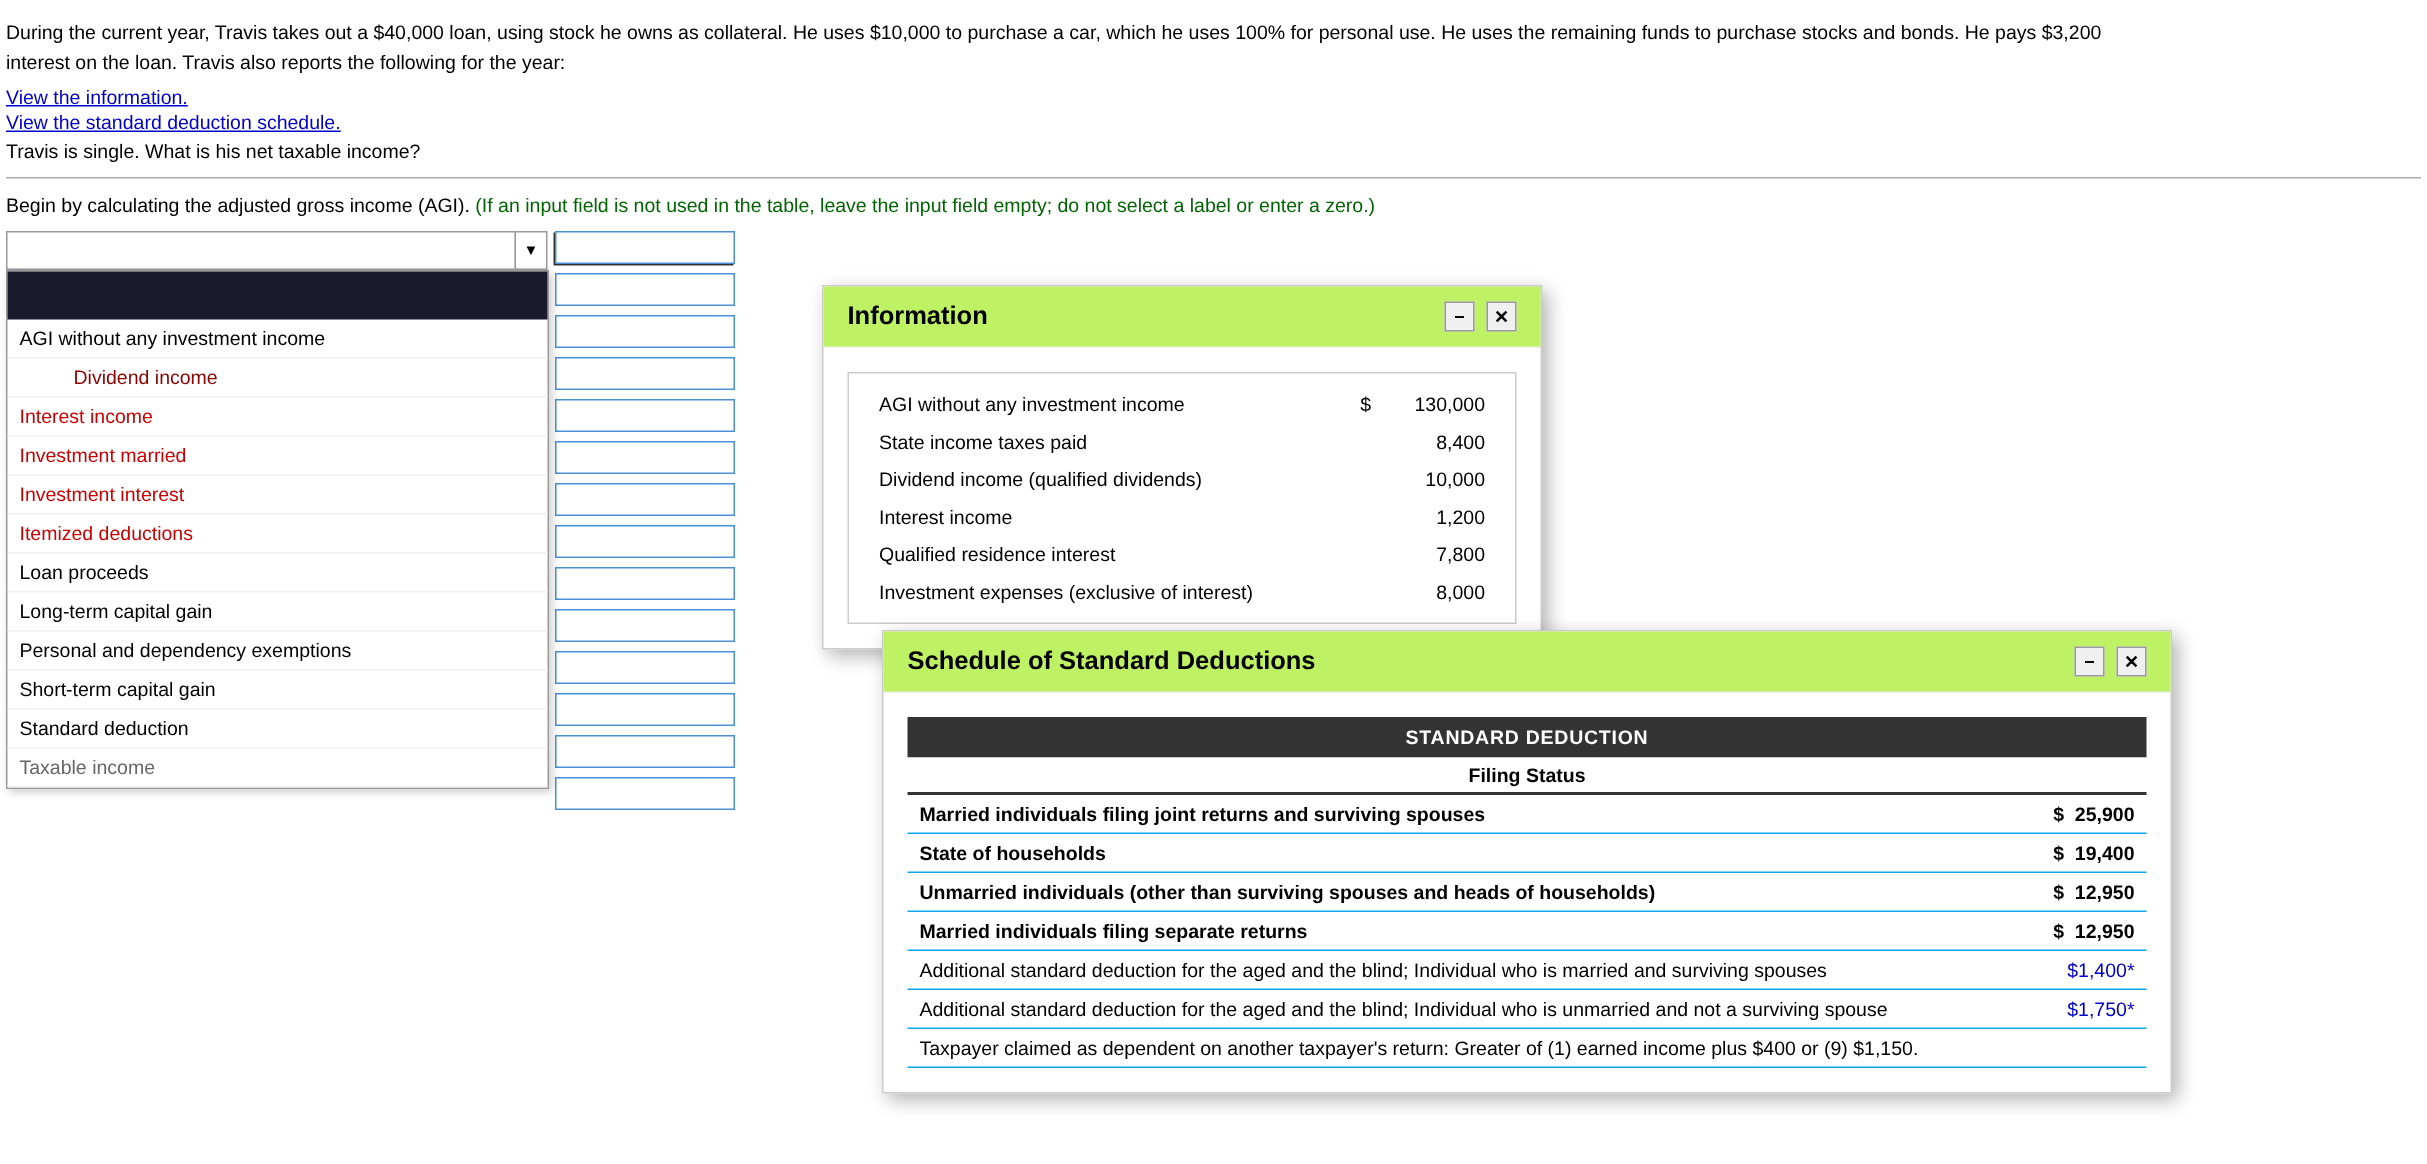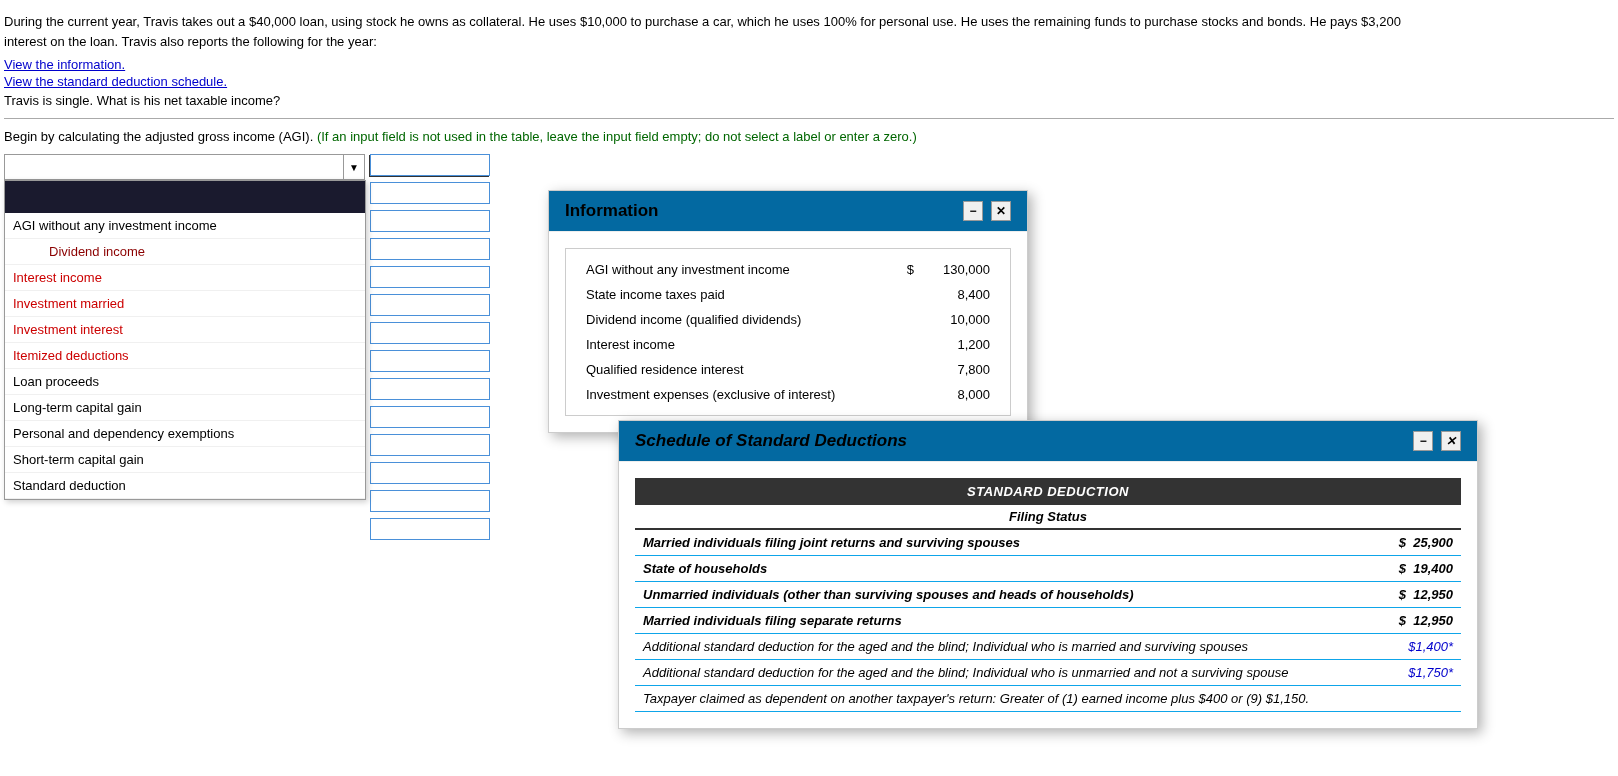--- a/index.html
+++ b/index.html
@@ -89,32 +89,31 @@
     }
 
     .popup-info {
       top: 190px;
       left: 548px;
       width: 480px;
     }
 
     .popup-schedule {
       top: 420px;
-      left: 618px;
+      left: 588px;
       width: 860px;
-      font-style: italic;
     }
 
     .popup-header {
       display: flex;
       align-items: center;
       justify-content: space-between;
       padding: 10px 16px;
       border-bottom: 1px solid #eee;
-      background: #0369a1;
+      background: #bef264;
     }
     .popup-title { font-size: 17px; font-weight: bold; color: #000; }
     .popup-controls { display: flex; gap: 8px; align-items: center; }
     .popup-btn {
       width: 20px; height: 20px;
       border: 1px solid #999;
       background: #f0f0f0;
       display: flex; align-items: center; justify-content: center;
       cursor: pointer; font-size: 12px; font-weight: bold;
     }
@@ -196,20 +195,21 @@
       <div class="dropdown-item"><span class="dark-red">Dividend income</span></div>
       <div class="dropdown-item"><span class="red">Interest income</span></div>
       <div class="dropdown-item"><span class="red">Investment married</span></div>
       <div class="dropdown-item"><span class="red">Investment interest</span></div>
       <div class="dropdown-item"><span class="red">Itemized deductions</span></div>
       <div class="dropdown-item">Loan proceeds</div>
       <div class="dropdown-item">Long-term capital gain</div>
       <div class="dropdown-item">Personal and dependency exemptions</div>
       <div class="dropdown-item">Short-term capital gain</div>
       <div class="dropdown-item">Standard deduction</div>
+      <div class="dropdown-item" style="color:#666;">Taxable income</div>
     </div>
 
     <div style="position:absolute; left:366px; top:0; display:flex; flex-direction:column; gap:3px;">
       <input type="text" class="input-field" style="">
       <input type="text" class="input-field" style="">
       <input type="text" class="input-field" style="">
       <input type="text" class="input-field" style="">
       <input type="text" class="input-field" style="">
       <input type="text" class="input-field" style="">
       <input type="text" class="input-field" style="">

